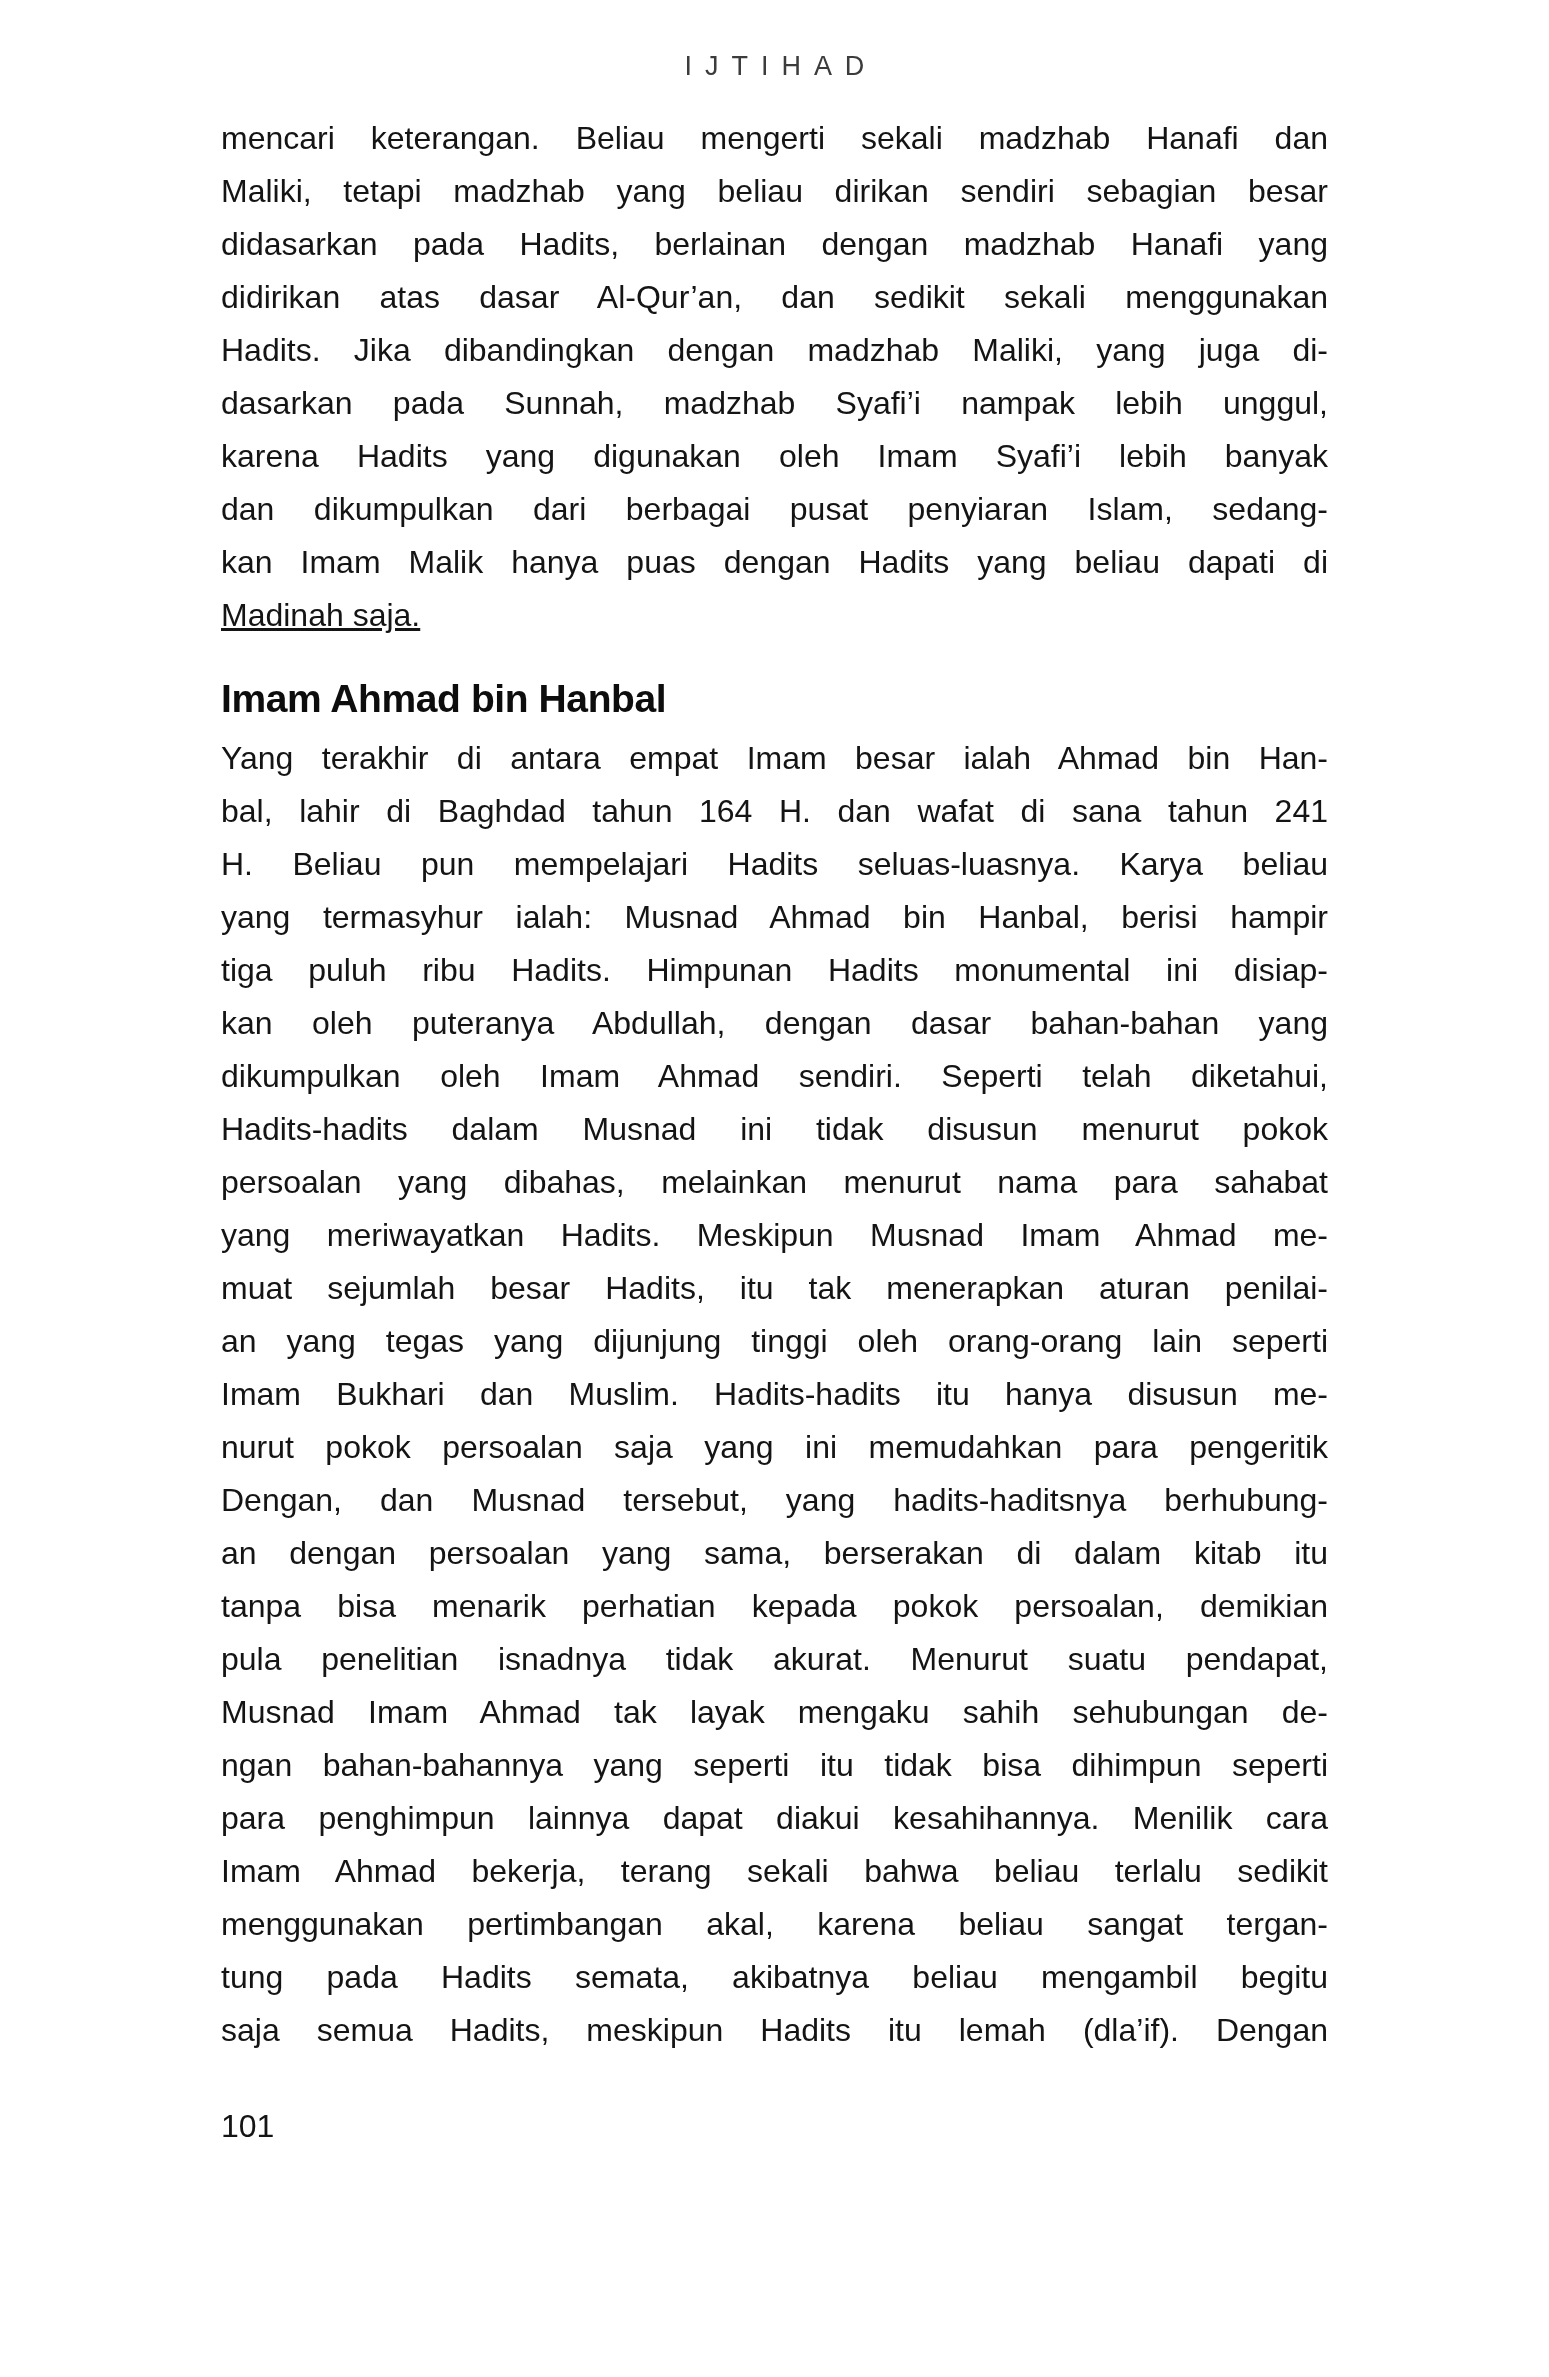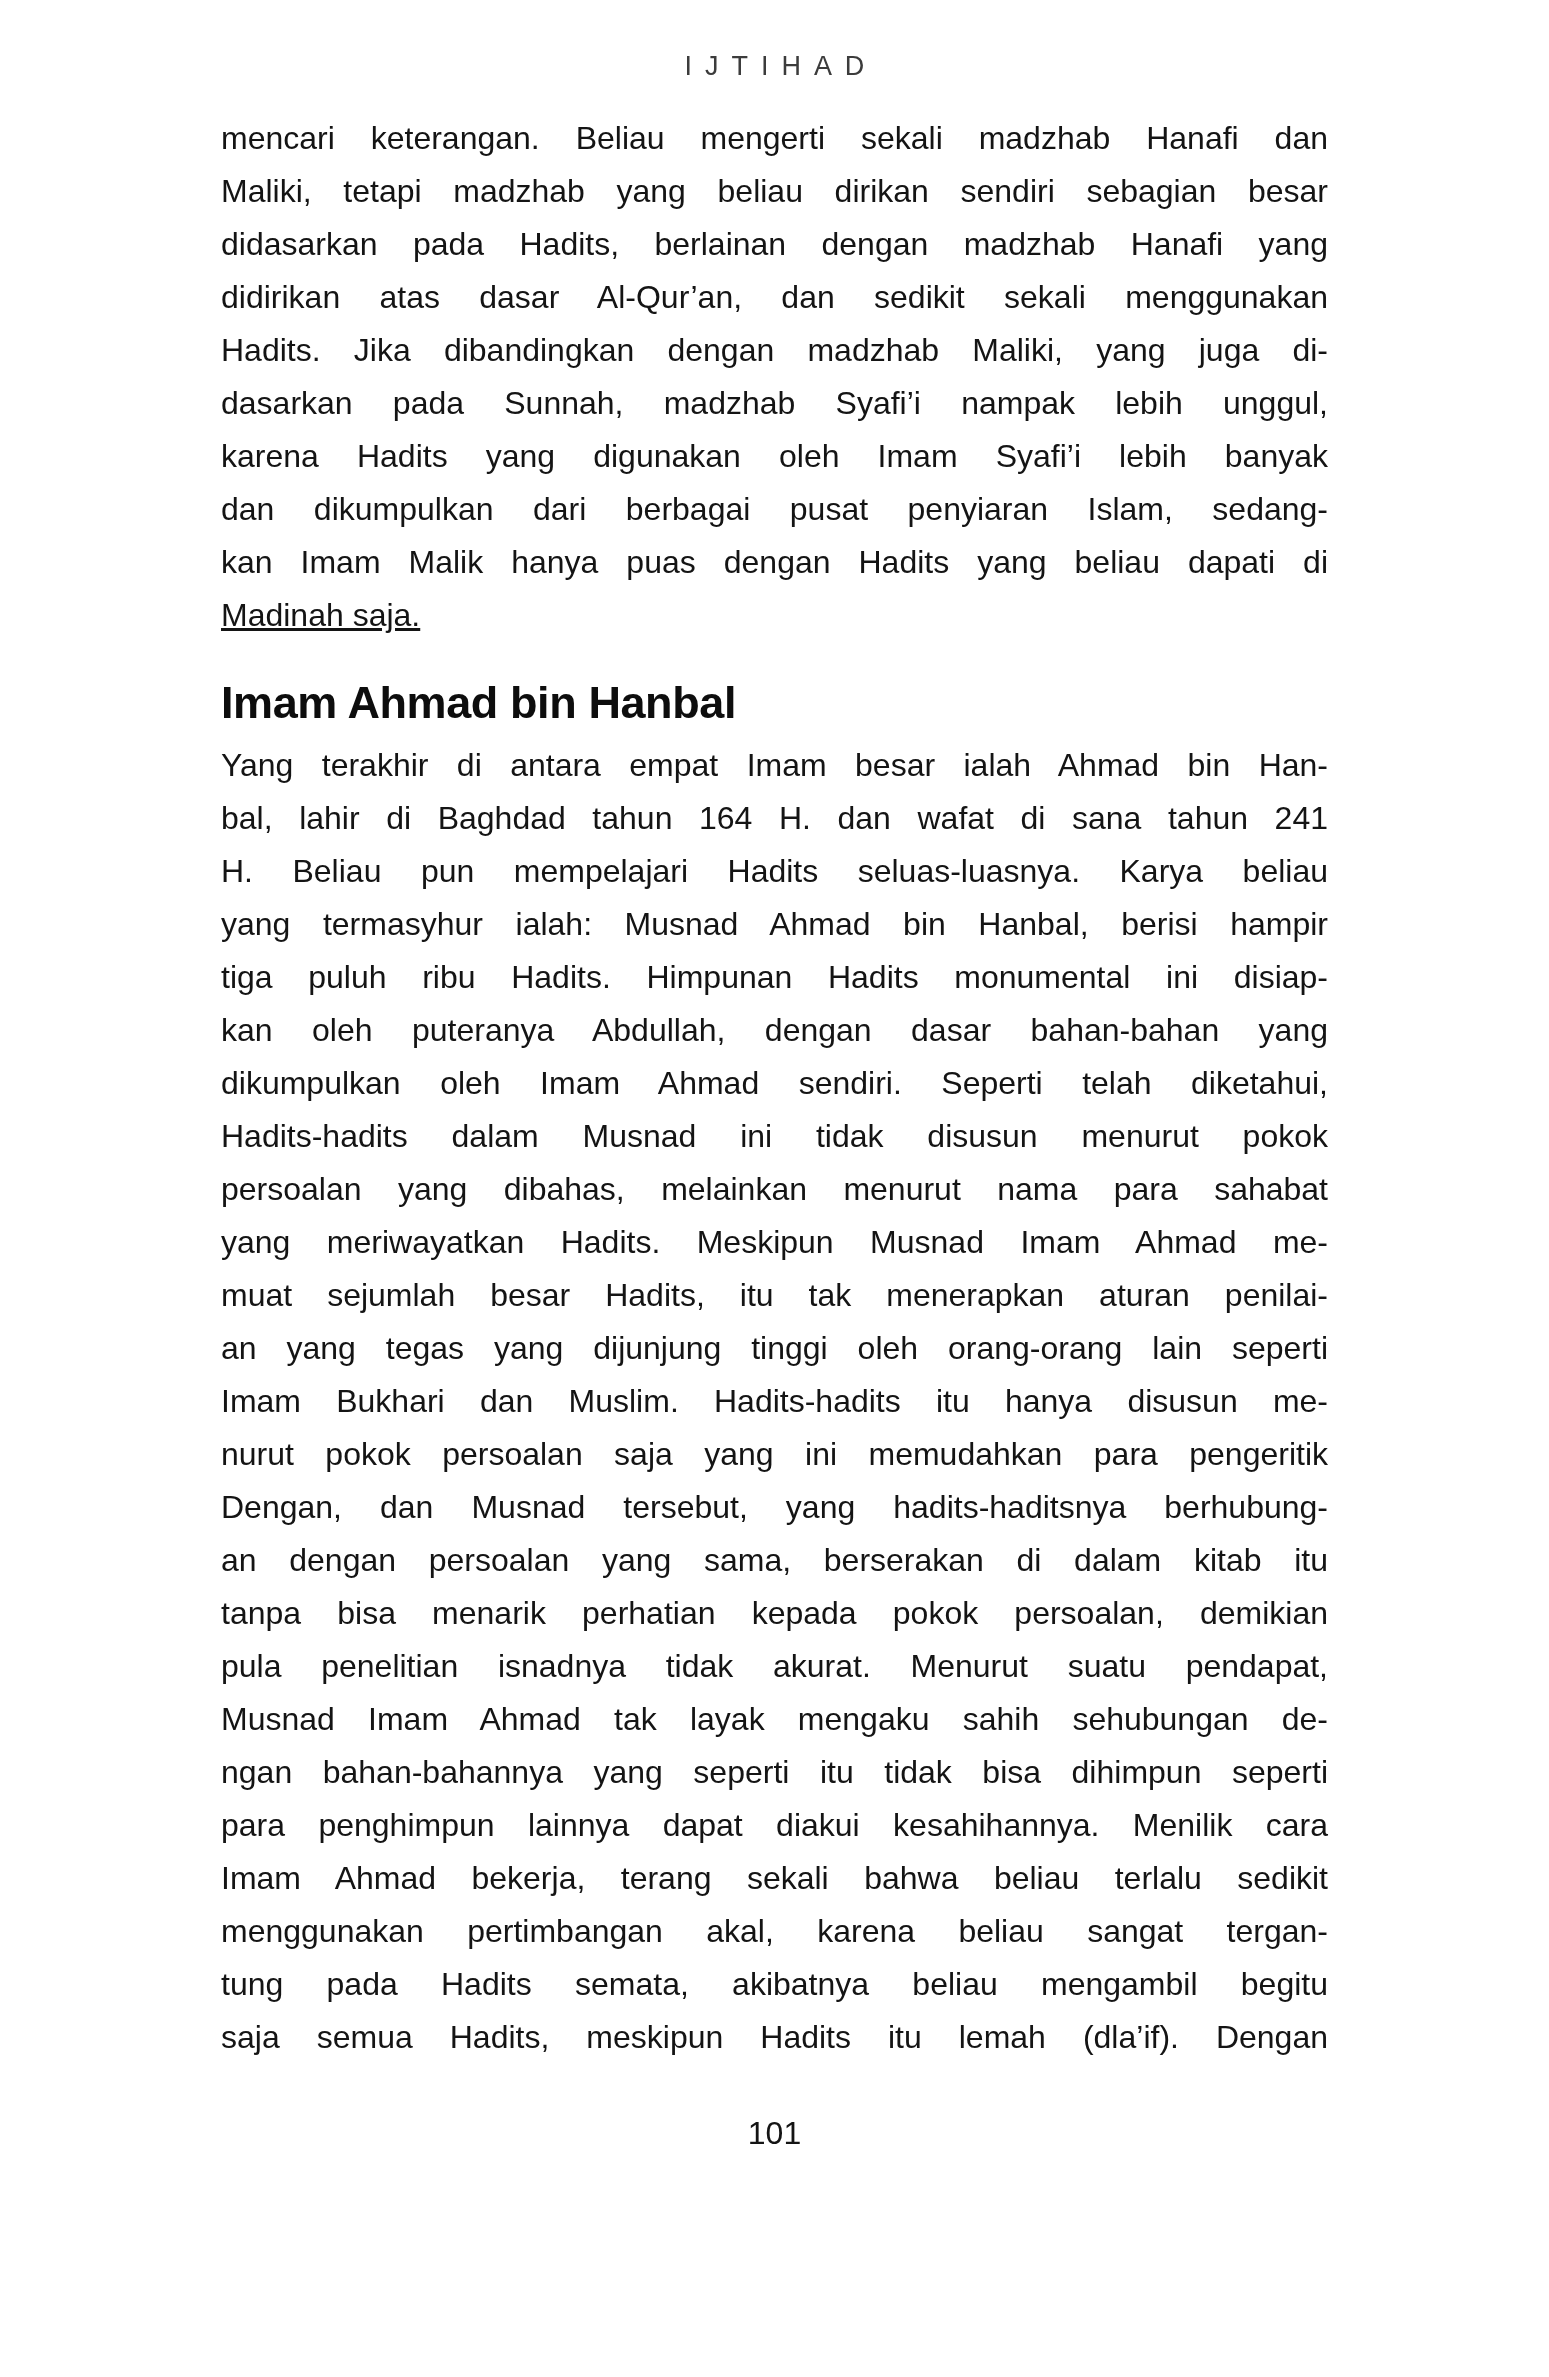--- a/index.html
+++ b/index.html
@@ -46,29 +46,29 @@
     white-space: normal;
   }
   .line.flush {
     text-align-last: left;
     text-decoration: underline;
     -moz-text-align-last: left;
   }
   .em {
   }
   .section-heading {
-    font-size: 45px;
+    font-size: 39px;
     font-weight: 700;
     line-height: 1.15;
     margin: 0 0 10.5px 0;
     letter-spacing: -0.4px;
     color: #0d0d0d;
   }
   .page-number {
-    text-align: center;
+    text-align: left;
     font-size: 32px;
     color: #141414;
     margin-top: 51px;
   }
 </style>
 </head>
 <body>
 
 <div class="page">
   <div class="running-header">IJTIHAD</div>

